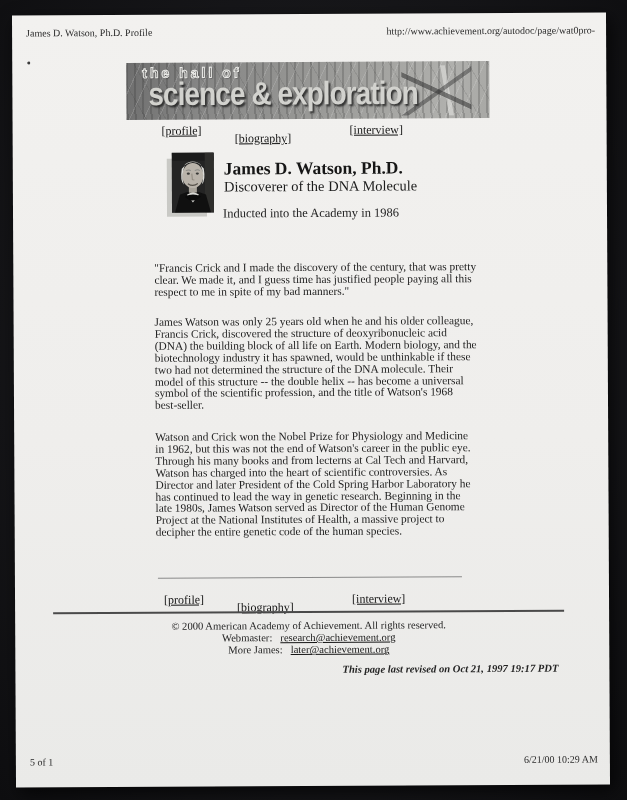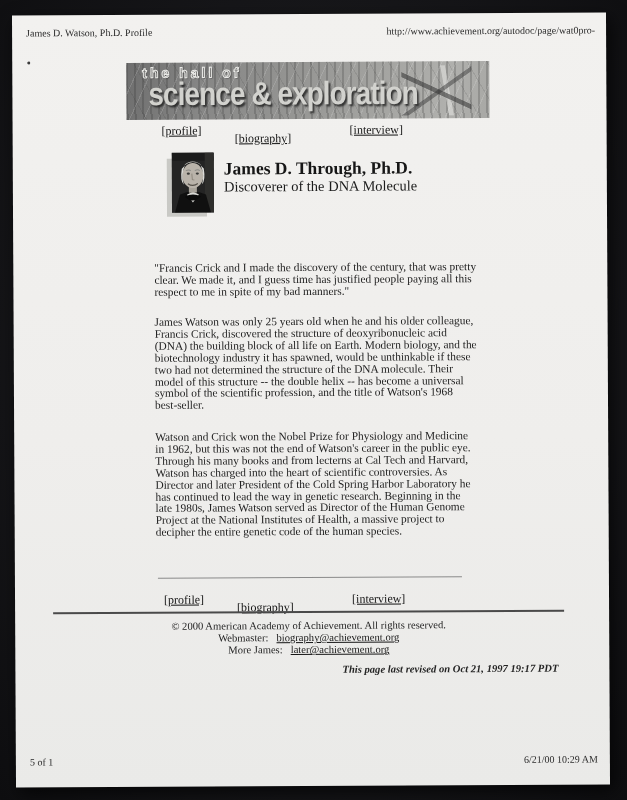--- a/index.html
+++ b/index.html
@@ -130,41 +130,42 @@
 
         <ellipse cx="16.5" cy="21" rx="1.6" ry="1.1" fill="#3a3a38"></ellipse>
         <ellipse cx="25.5" cy="21" rx="1.6" ry="1.1" fill="#3a3a38"></ellipse>
         <path d="M20 21 L20.5 27 L22.5 27.5" stroke="#8f897f" stroke-width="1" fill="none"></path>
         <path d="M16 31 Q21 34.5 26 31" stroke="#57524b" stroke-width="1.2" fill="none"></path>
         <path d="M14 18 Q17 16.5 19 18" stroke="#8a8a86" stroke-width="1" fill="none"></path>
         <path d="M23 18 Q26 16.5 28 18" stroke="#8a8a86" stroke-width="1" fill="none"></path>
       </svg>
     </div>
 
-    <h1 class="page-title">James D. Through, Ph.D.</h1>
+    <h1 class="page-title">James D. Watson, Ph.D.</h1>
     <div class="page-subtitle">Discoverer of the DNA Molecule</div>
+    <div class="inducted">Inducted into the Academy in 1986</div>
 
     <p class="quote">"Francis Crick and I made the discovery of the century, that was pretty clear. We made it, and I guess time has justified people paying all this respect to me in spite of my bad manners."</p>
     <p class="para p1">James Watson was only 25 years old when he and his older colleague, Francis Crick, discovered the structure of deoxyribonucleic acid (DNA) the building block of all life on Earth. Modern biology, and the biotechnology industry it has spawned, would be unthinkable if these two had not determined the structure of the DNA molecule. Their model of this structure -- the double helix -- has become a universal symbol of the scientific profession, and the title of Watson's 1968 best-seller.</p>
     <p class="para p2">Watson and Crick won the Nobel Prize for Physiology and Medicine in 1962, but this was not the end of Watson's career in the public eye. Through his many books and from lecterns at Cal Tech and Harvard, Watson has charged into the heart of scientific controversies. As Director and later President of the Cold Spring Harbor Laboratory he has continued to lead the way in genetic research. Beginning in the late 1980s, James Watson served as Director of the Human Genome Project at the National Institutes of Health, a massive project to decipher the entire genetic code of the human species.</p>
 
     <div class="rule-thin"></div>
 
     <div class="nav-bot">
       <a class="navlink pos1">[profile]</a>
       <a class="navlink pos2">[biography]</a>
       <a class="navlink pos3">[interview]</a>
     </div>
 
     <div class="rule-thick"></div>
 
     <div class="footer-center">
       <div>© 2000 American Academy of Achievement. All rights reserved.</div>
       <div>
-        <span class="lbl">Webmaster:</span><a>biography@achievement.org</a>
+        <span class="lbl">Webmaster:</span><a>research@achievement.org</a>
       </div>
       <div>
         <span class="lbl">More James:</span><a>later@achievement.org</a>
       </div>
     </div>
 
     <div class="revised">This page last revised on Oct 21, 1997 19:17 PDT</div>
 
     <div class="print-footer">
       <span>5 of 1</span>

